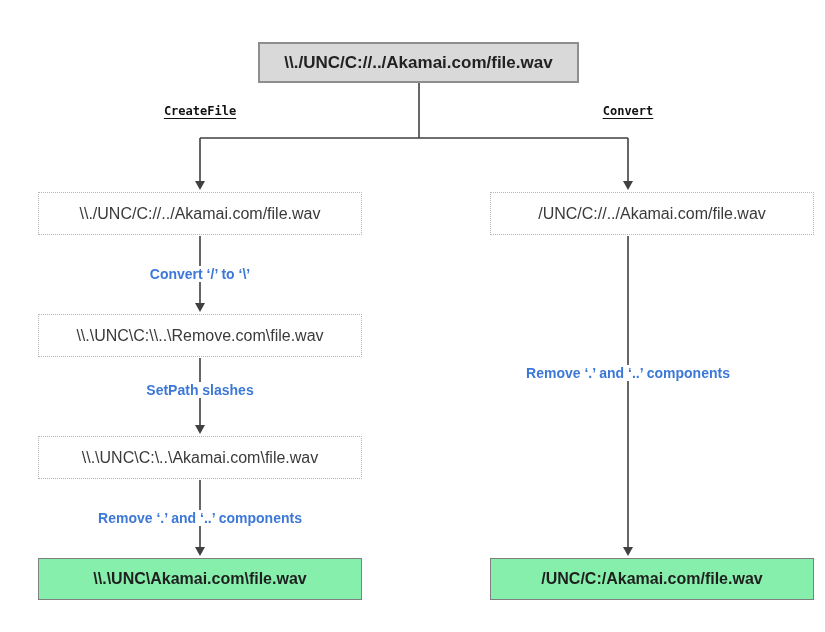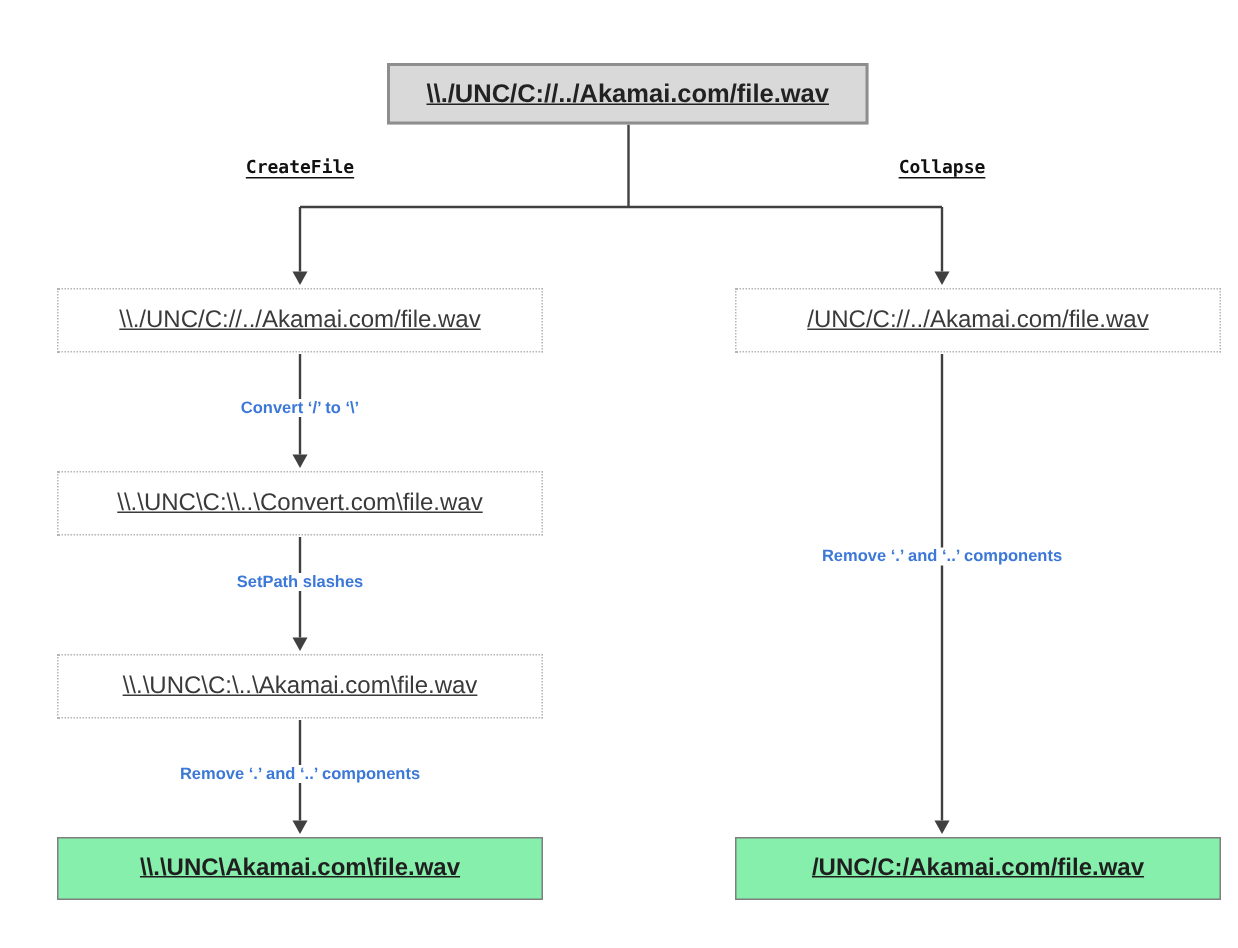--- a/index.html
+++ b/index.html
@@ -11,21 +11,20 @@
     overflow:hidden;
   }
   #connectors{position:absolute;left:0;top:0;width:825px;height:632px;}
   .box{
     position:absolute;
     display:flex;align-items:center;justify-content:center;
     box-sizing:border-box;
     font-size:16px;color:#3a3a3a;
     background:#ffffff;
     white-space:nowrap;
-    text-decoration:underline;
   }
   .root-box{
     left:258px;top:42px;width:321px;height:41px;
     background:#d9d9d9;
     border:2px solid #8e8e8e;
     font-size:17px;font-weight:600;color:#222;
   }
   .dashed-box{
     border:1.5px dotted #b5b5b5;
     width:324px;height:43px;
@@ -49,21 +48,21 @@
     text-decoration:underline;
     text-underline-offset:3px;
   }
   #createfile-label{left:90px;}
   #setpath-label{left:518px;}
   .op-label{
     position:absolute;
     transform:translateX(-50%);
     background:#ffffff;
     padding:0 7px;
-    font-size:11px;font-weight:700;color:#3c78d8;
+    font-size:14px;font-weight:700;color:#3c78d8;
     white-space:nowrap;
   }
   .op-x-left{left:200px;}
   .op-x-right{left:628px;}
   .op1{top:266px;}
   .op2{top:382px;}
   .op3{top:510px;}
   .op-right{top:365px;}
 </style>
 </head>
@@ -92,25 +91,25 @@
       <polygon points="195,303 205,303 200,312"></polygon>
       <polygon points="195,425 205,425 200,434"></polygon>
       <polygon points="195,547 205,547 200,556"></polygon>
       <polygon points="623,547 633,547 628,556"></polygon>
     </g>
   </svg>
 
   <div class="box root-box">\\./UNC/C://../Akamai.com/file.wav</div>
 
   <div class="api-label" id="createfile-label">CreateFile</div>
-  <div class="api-label" id="setpath-label">Collapse</div>
+  <div class="api-label" id="setpath-label">Convert</div>
 
   <div class="box dashed-box col-left step1">\\./UNC/C://../Akamai.com/file.wav</div>
   <div class="op-label op-x-left op1">Convert ‘/’ to ‘\’</div>
-  <div class="box dashed-box col-left lstep2">\\.\UNC\C:\\..\Convert.com\file.wav</div>
+  <div class="box dashed-box col-left lstep2">\\.\UNC\C:\\..\Remove.com\file.wav</div>
   <div class="op-label op-x-left op2">SetPath slashes</div>
   <div class="box dashed-box col-left lstep3">\\.\UNC\C:\..\Akamai.com\file.wav</div>
   <div class="op-label op-x-left op3">Remove ‘.’ and ‘..’ components</div>
   <div class="box result-box col-left">\\.\UNC\Akamai.com\file.wav</div>
 
   <div class="box dashed-box col-right step1">/UNC/C://../Akamai.com/file.wav</div>
   <div class="op-label op-x-right op-right">Remove ‘.’ and ‘..’ components</div>
   <div class="box result-box col-right">/UNC/C:/Akamai.com/file.wav</div>
 
 </div>

